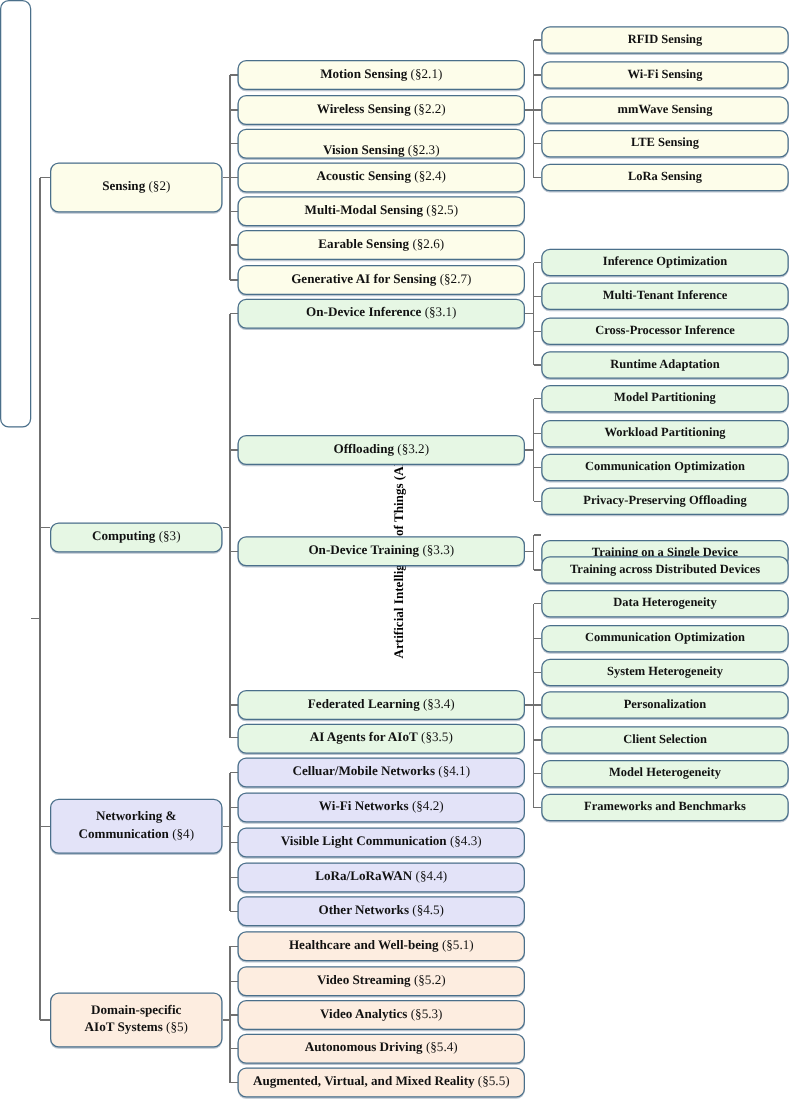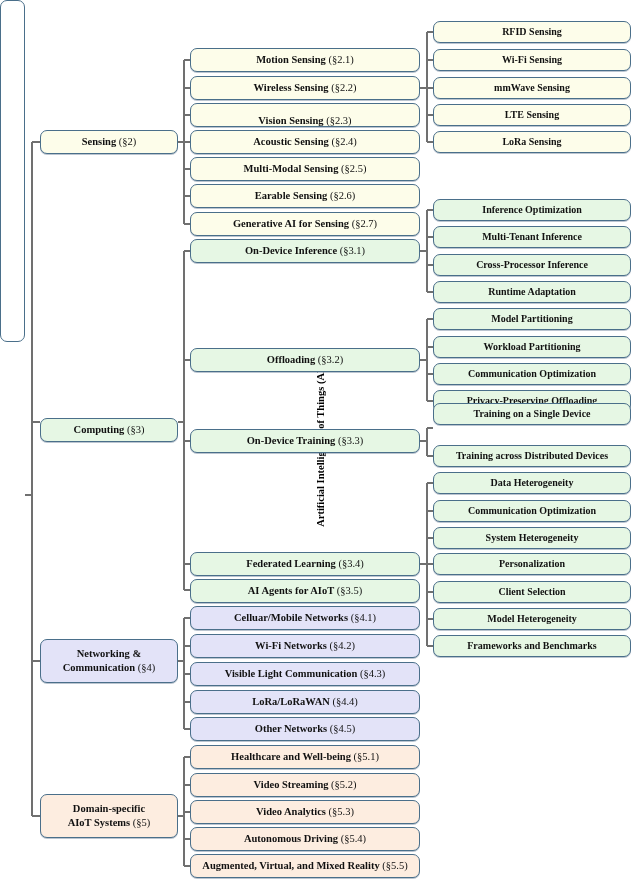--- a/index.html
+++ b/index.html
@@ -118,21 +118,21 @@
       <path d="M184,812 H190"></path>
       <path d="M184,839 H190"></path>
       <path d="M184,866 H190"></path>
     </g>
   </svg>
 
   <div id="root">
     <span class="vtext">Artificial Intelligence of Things (AIoT)</span>
   </div>
 
-  <div class="node lvl1 fill-yellow" style="left:40px;top:130px;height:24px;">
+  <div class="node lvl1 fill-yellow" style="left:40px;top:130px;height:40px;">
     <span class="t"><b>Sensing</b><span class="sec"> (§2)</span></span>
   </div>
 
   <div class="node lvl1 fill-green" style="left:40px;top:418px;height:24px;">
     <span class="t"><b>Computing</b><span class="sec"> (§3)</span></span>
   </div>
 
   <div class="node lvl1 fill-purple two-line" style="left:40px;top:639px;height:44px;flex-direction:column;">
     <span class="t"><b>Networking &amp;</b></span>
     <span class="t"><b>Communication</b><span class="sec"> (§4)</span></span>
@@ -216,21 +216,21 @@
   <div class="node lvl3 fill-green" style="top:336px;">
     <span class="t"><b>Workload Partitioning</b></span>
   </div>
   <div class="node lvl3 fill-green" style="top:363px;">
     <span class="t"><b>Communication Optimization</b></span>
   </div>
   <div class="node lvl3 fill-green" style="top:390px;">
     <span class="t"><b>Privacy-Preserving Offloading</b></span>
   </div>
 
-  <div class="node lvl3 fill-green" style="top:403px;">
+  <div class="node lvl3 fill-green" style="top:432px;">
     <span class="t"><b>Training on a Single Device</b></span>
   </div>
   <div class="node lvl3 fill-green" style="top:445px;">
     <span class="t"><b>Training across Distributed Devices</b></span>
   </div>
 
   <div class="node lvl3 fill-green" style="top:472px;">
     <span class="t"><b>Data Heterogeneity</b></span>
   </div>
   <div class="node lvl3 fill-green" style="top:500px;">

